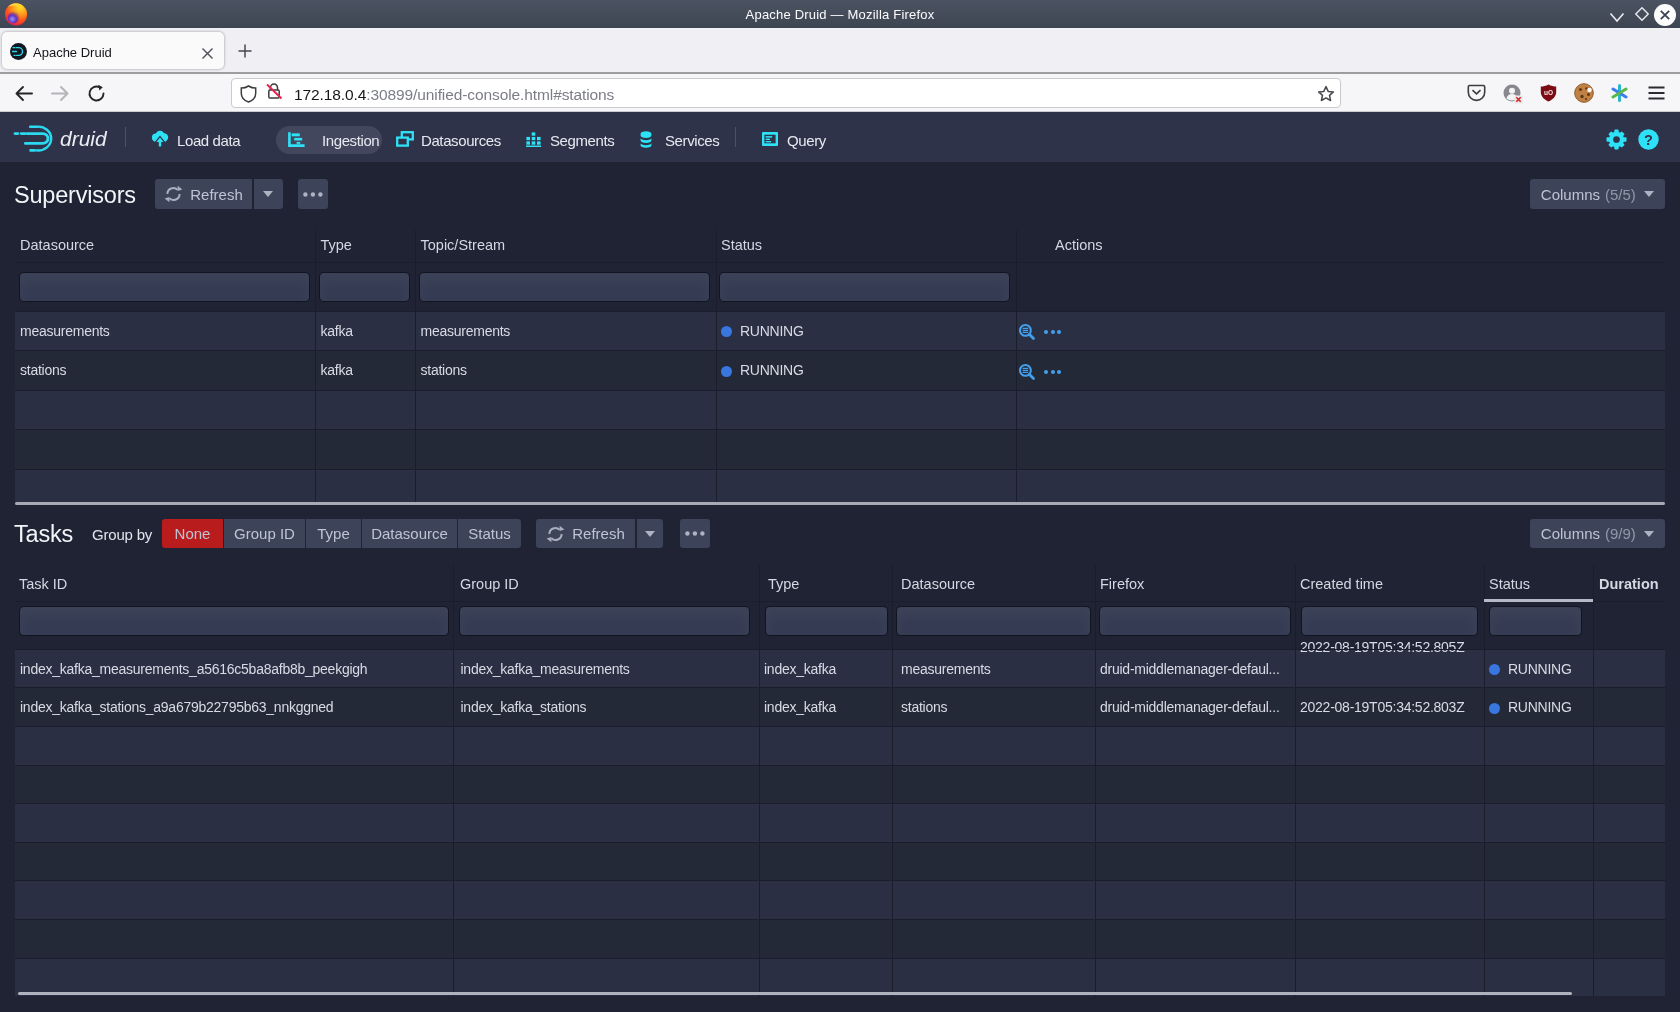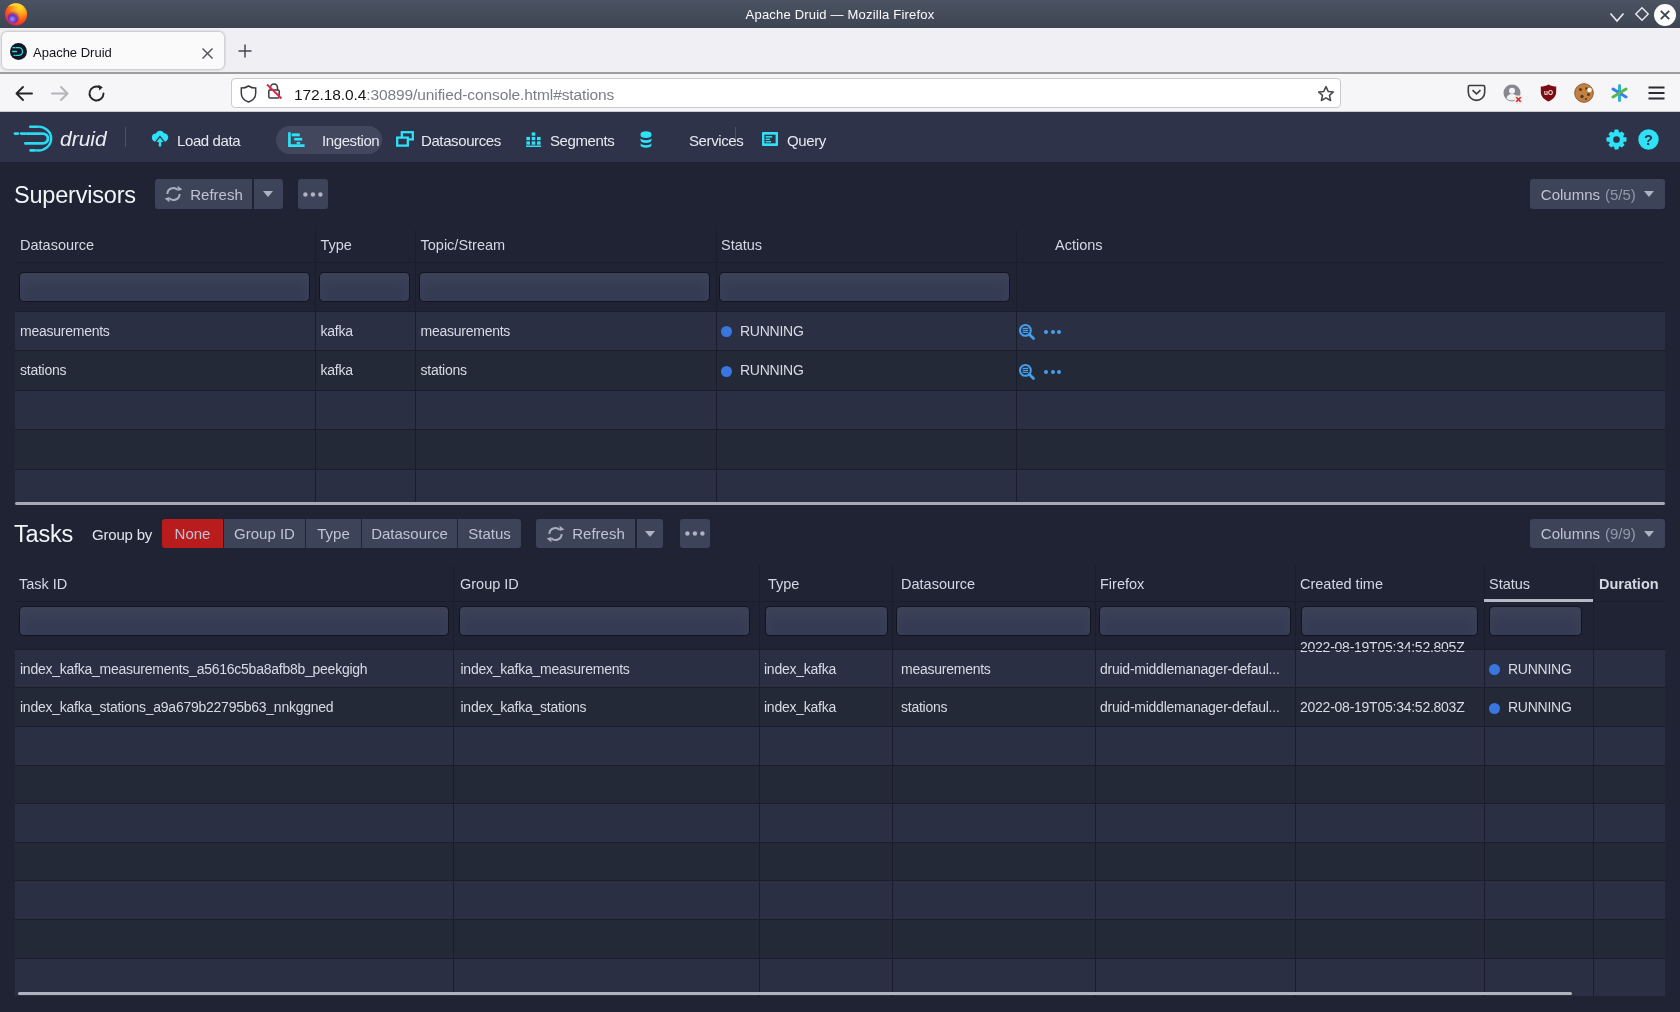--- a/index.html
+++ b/index.html
@@ -261,21 +261,21 @@
   </svg>
 </div>
 <div class="navitem" style="left:550px;">Segments</div>
 <div class="nicon" style="left:639.5px; top:130.5px;">
   <svg width="12" height="17" viewBox="0 0 12 17" fill="#2de1f6">
     <path d="M0.6 2.6 A5.4 2.4 0 0 1 11.4 2.6 V4.5 A5.4 2.4 0 0 1 0.6 4.5 Z"></path>
     <path d="M0.6 6.9 A5.4 2.4 0 0 0 11.4 6.9 V9.5 A5.4 2.4 0 0 1 0.6 9.5 Z"></path>
     <path d="M0.6 11.9 A5.4 2.4 0 0 0 11.4 11.9 V14.4 A5.4 2.4 0 0 1 0.6 14.4 Z"></path>
   </svg>
 </div>
-<div class="navitem" style="left:689px;">Services</div>
+<div class="navitem" style="left:665px;">Services</div>
 <div class="nicon" style="left:762px; top:132px;">
   <svg width="16" height="14" viewBox="0 0 16 14">
     <rect width="16" height="14" rx="1" fill="#2de1f6"></rect>
     <rect x="2.4" y="2.7" width="11.2" height="8.6" fill="#2f3349"></rect>
     <rect x="3.6" y="4.1" width="6.6" height="1.5" fill="#2de1f6"></rect>
     <rect x="3.6" y="6.6" width="4.4" height="1.4" fill="#2de1f6"></rect>
     <rect x="3.6" y="9" width="5.4" height="1.4" fill="#2de1f6"></rect>
   </svg>
 </div>
 <div class="navitem" style="left:787px;">Query</div>

